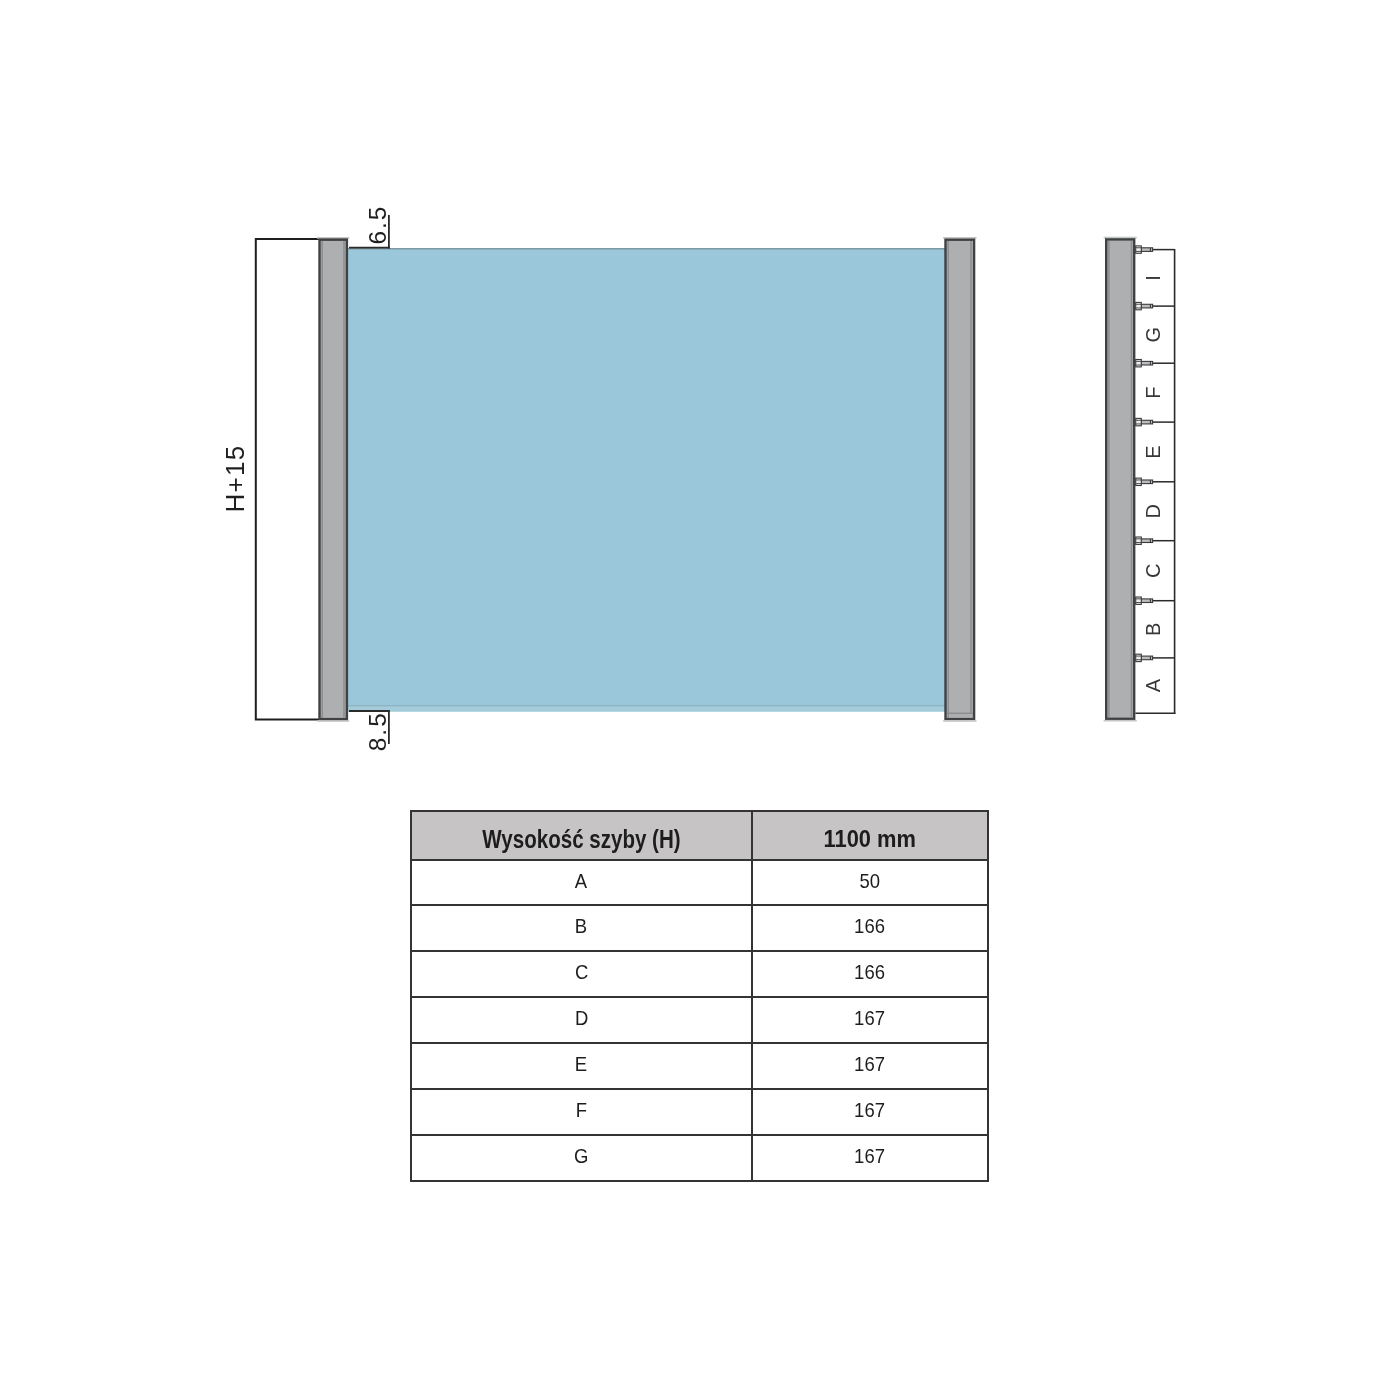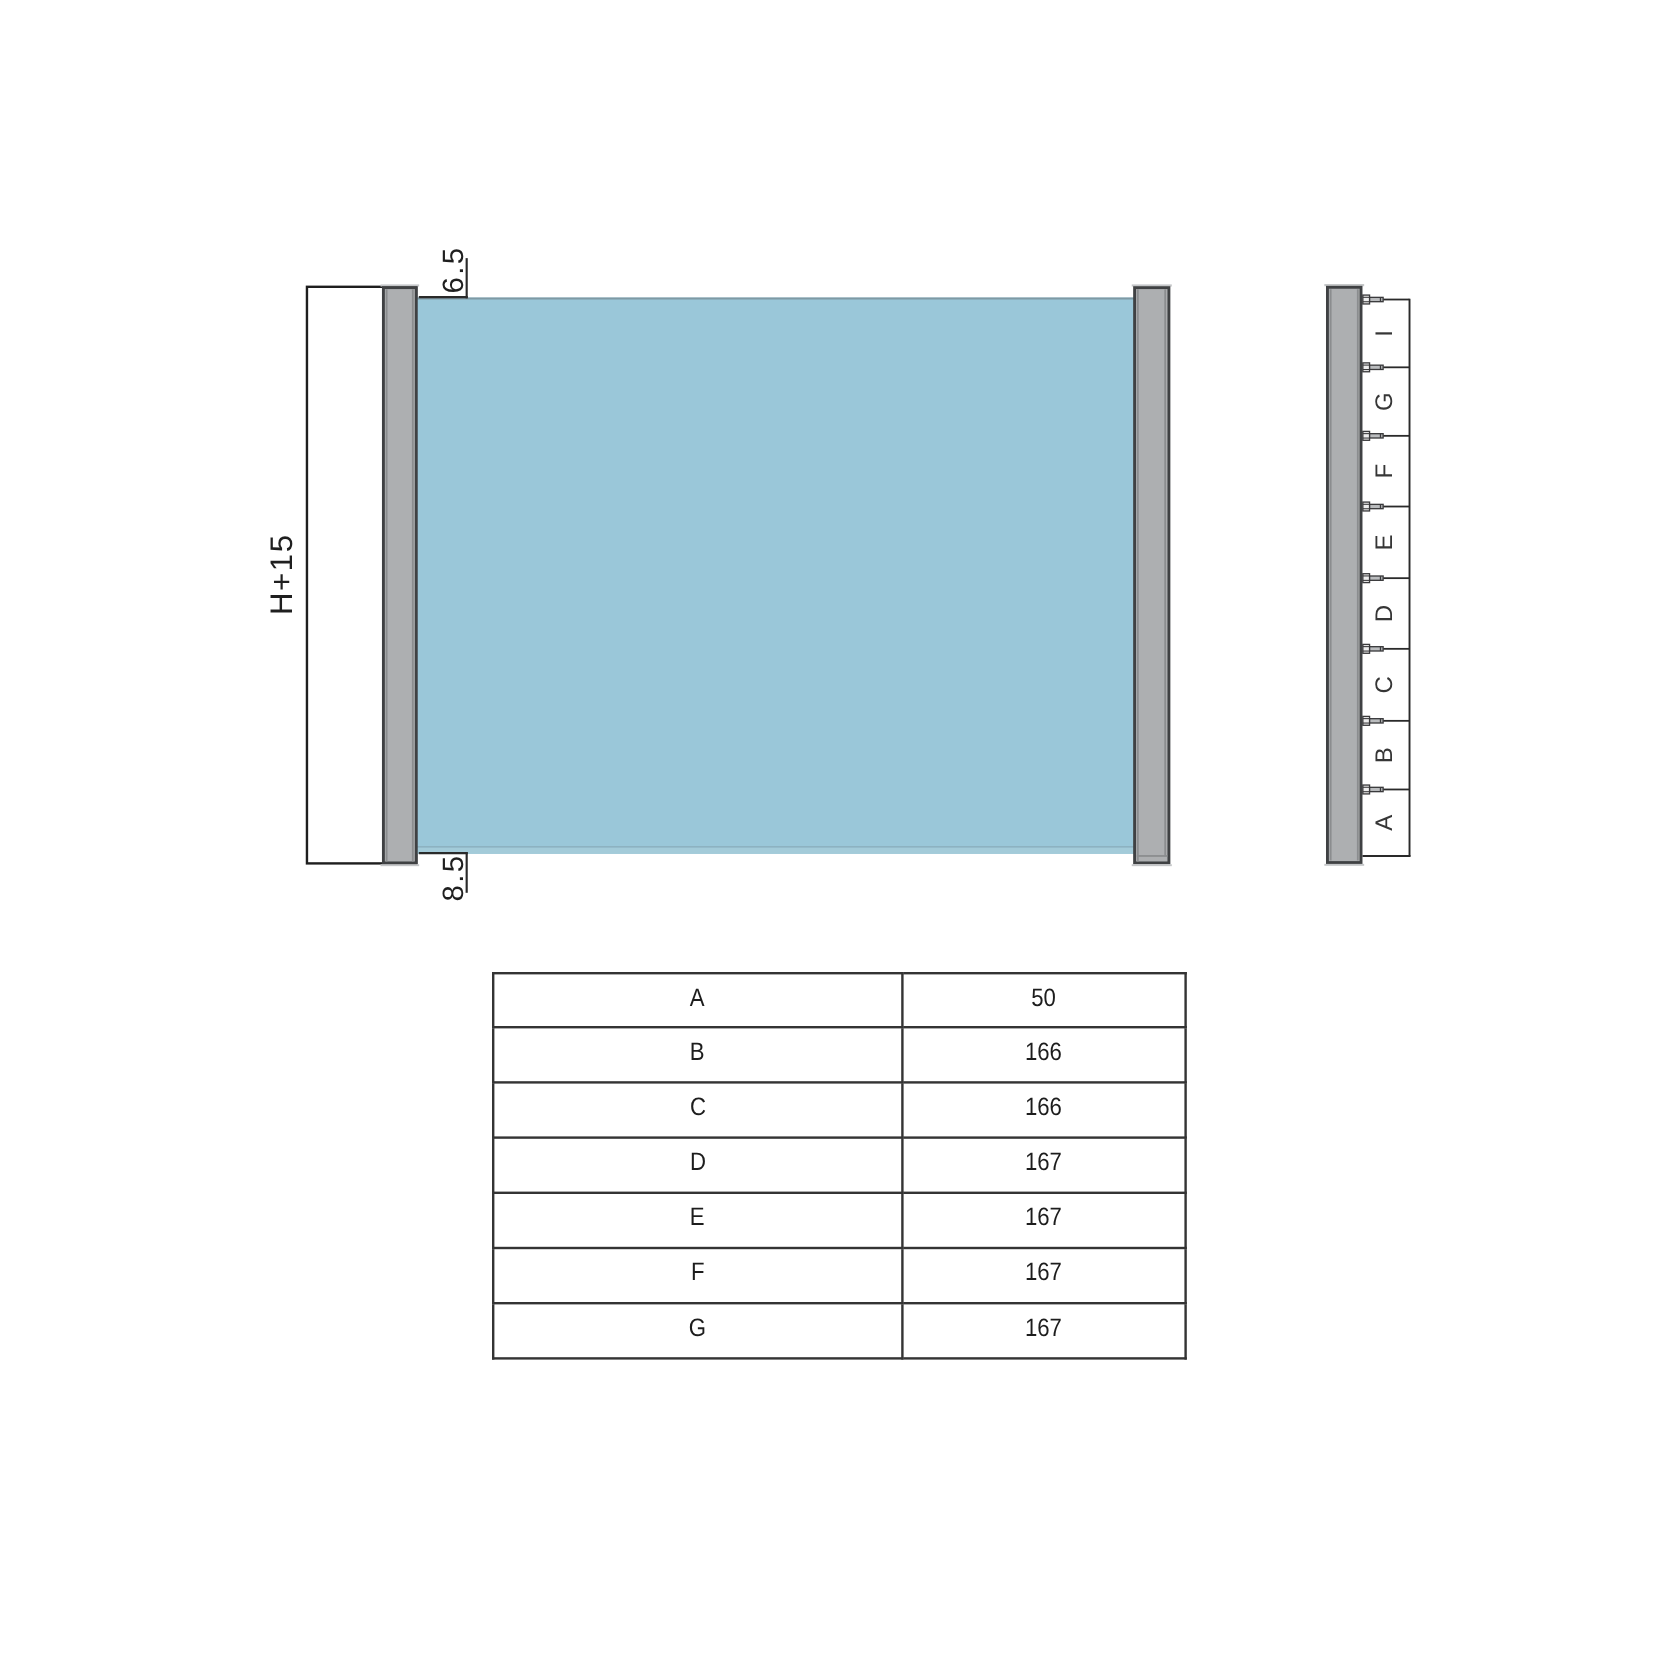--- a/index.html
+++ b/index.html
@@ -175,20 +175,24 @@
 </svg>
 
 <div id="tblwrap">
 <table style="width:577px;border:2.5px solid #2b2b2b;">
   <colgroup>
           <col style="width:341px">
           <col style="width:236px">
         </colgroup>
 
   <tbody>
+          <tr class="hdr">
+            <td><span class="sh1">Wysokość szyby (H)</span></td>
+            <td><span class="sh2">1100 mm</span></td>
+          </tr>
 
   <tr class="row rowA">
             <td><span class="sv">A</span></td>
             <td><span class="sv">50</span></td>
           </tr>
 
   <tr class="row">
             <td><span class="sv">B</span></td>
             <td><span class="sv">166</span></td>
           </tr>

